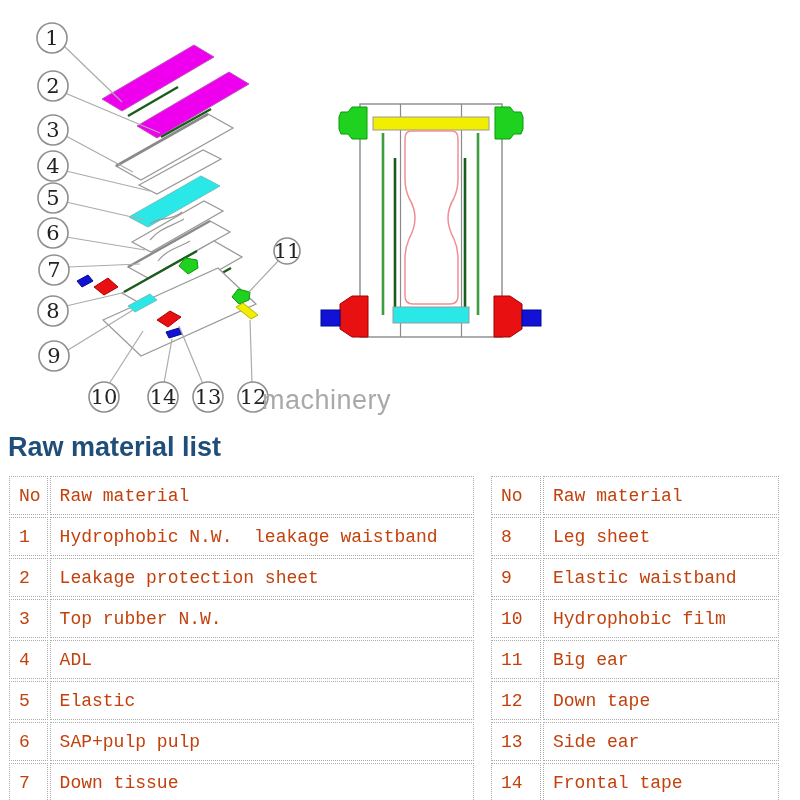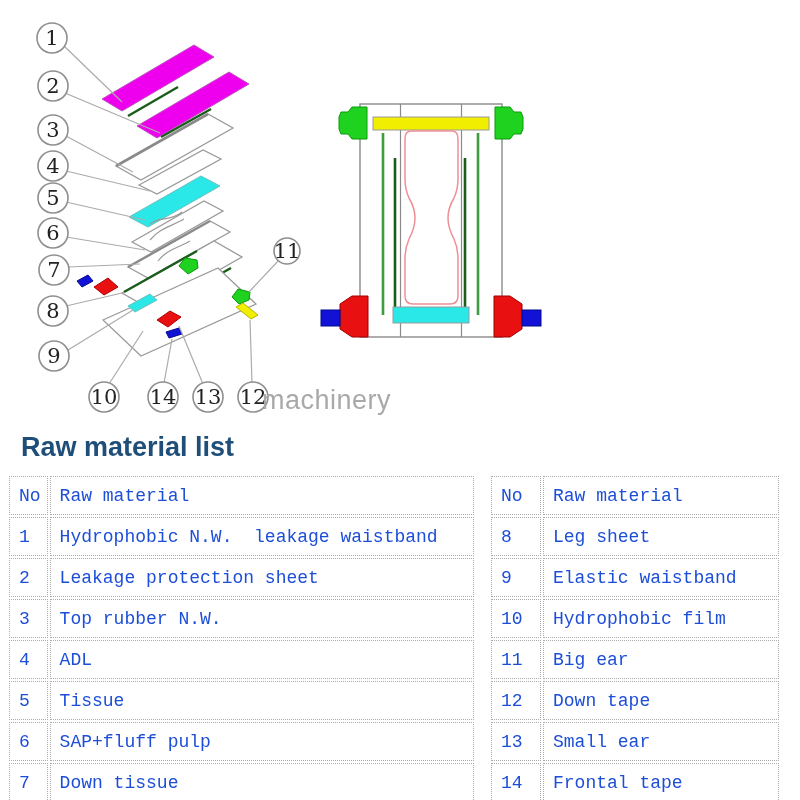--- a/index.html
+++ b/index.html
@@ -1,27 +1,27 @@
 <!DOCTYPE html>
 <html><head>
 <meta charset="utf-8">
 <style>
   html,body{margin:0;padding:0;background:#fff;}
   .canvas{position:relative;width:800px;height:800px;background:#fff;overflow:hidden;
           font-family:"Liberation Sans",sans-serif;}
   .top-diagram{position:absolute;left:0;top:0;}
-  .section-title{position:absolute;left:21px;top:432px;font-size:27px;font-weight:bold;
+  .section-title{position:absolute;left:8px;top:432px;font-size:27px;font-weight:bold;
                  color:#1F4E79;letter-spacing:0px;}
   .tables{position:absolute;left:0;top:474px;width:800px;}
   table{position:absolute;top:0;border-collapse:separate;border-spacing:2px;}
   #tbl-left{left:7px;}
   #tbl-right{left:489px;}
   td{border:1px dotted #ababab;height:37px;background:#fff;
      font-family:"Liberation Mono","DejaVu Sans Mono",monospace;
-     font-size:18px;color:#1d4ed8;padding:0 6px 0 9px;white-space:pre;
+     font-size:18px;color:#c2410c;padding:0 6px 0 9px;white-space:pre;
      vertical-align:middle;}
   .svgtext{font-family:"DejaVu Serif","Liberation Serif",serif;}
   .wm{font-family:"Liberation Sans",sans-serif;}
 </style>
 </head>
 <body>
 
 <div class="canvas">
 
   <svg class="top-diagram" width="800" height="430" viewBox="0 0 800 430">
@@ -194,25 +194,25 @@
       <tr>
         <td>3</td>
         <td>Top rubber N.W.</td>
       </tr>
       <tr>
         <td>4</td>
         <td>ADL</td>
       </tr>
       <tr>
         <td>5</td>
-        <td>Tissue</td>
+        <td>Elastic</td>
       </tr>
       <tr>
         <td>6</td>
-        <td>SAP+fluff pulp</td>
+        <td>SAP+pulp pulp</td>
       </tr>
       <tr>
         <td>7</td>
         <td>Down tissue</td>
       </tr>
     </tbody>
       </table>
 
     <table id="tbl-right">
       <colgroup>
@@ -239,21 +239,21 @@
       <tr>
         <td>11</td>
         <td>Big ear</td>
       </tr>
       <tr>
         <td>12</td>
         <td>Down tape</td>
       </tr>
       <tr>
         <td>13</td>
-        <td>Small ear</td>
+        <td>Side ear</td>
       </tr>
       <tr>
         <td>14</td>
         <td>Frontal tape</td>
       </tr>
     </tbody>
       </table>
   </div>
 
 </div>

